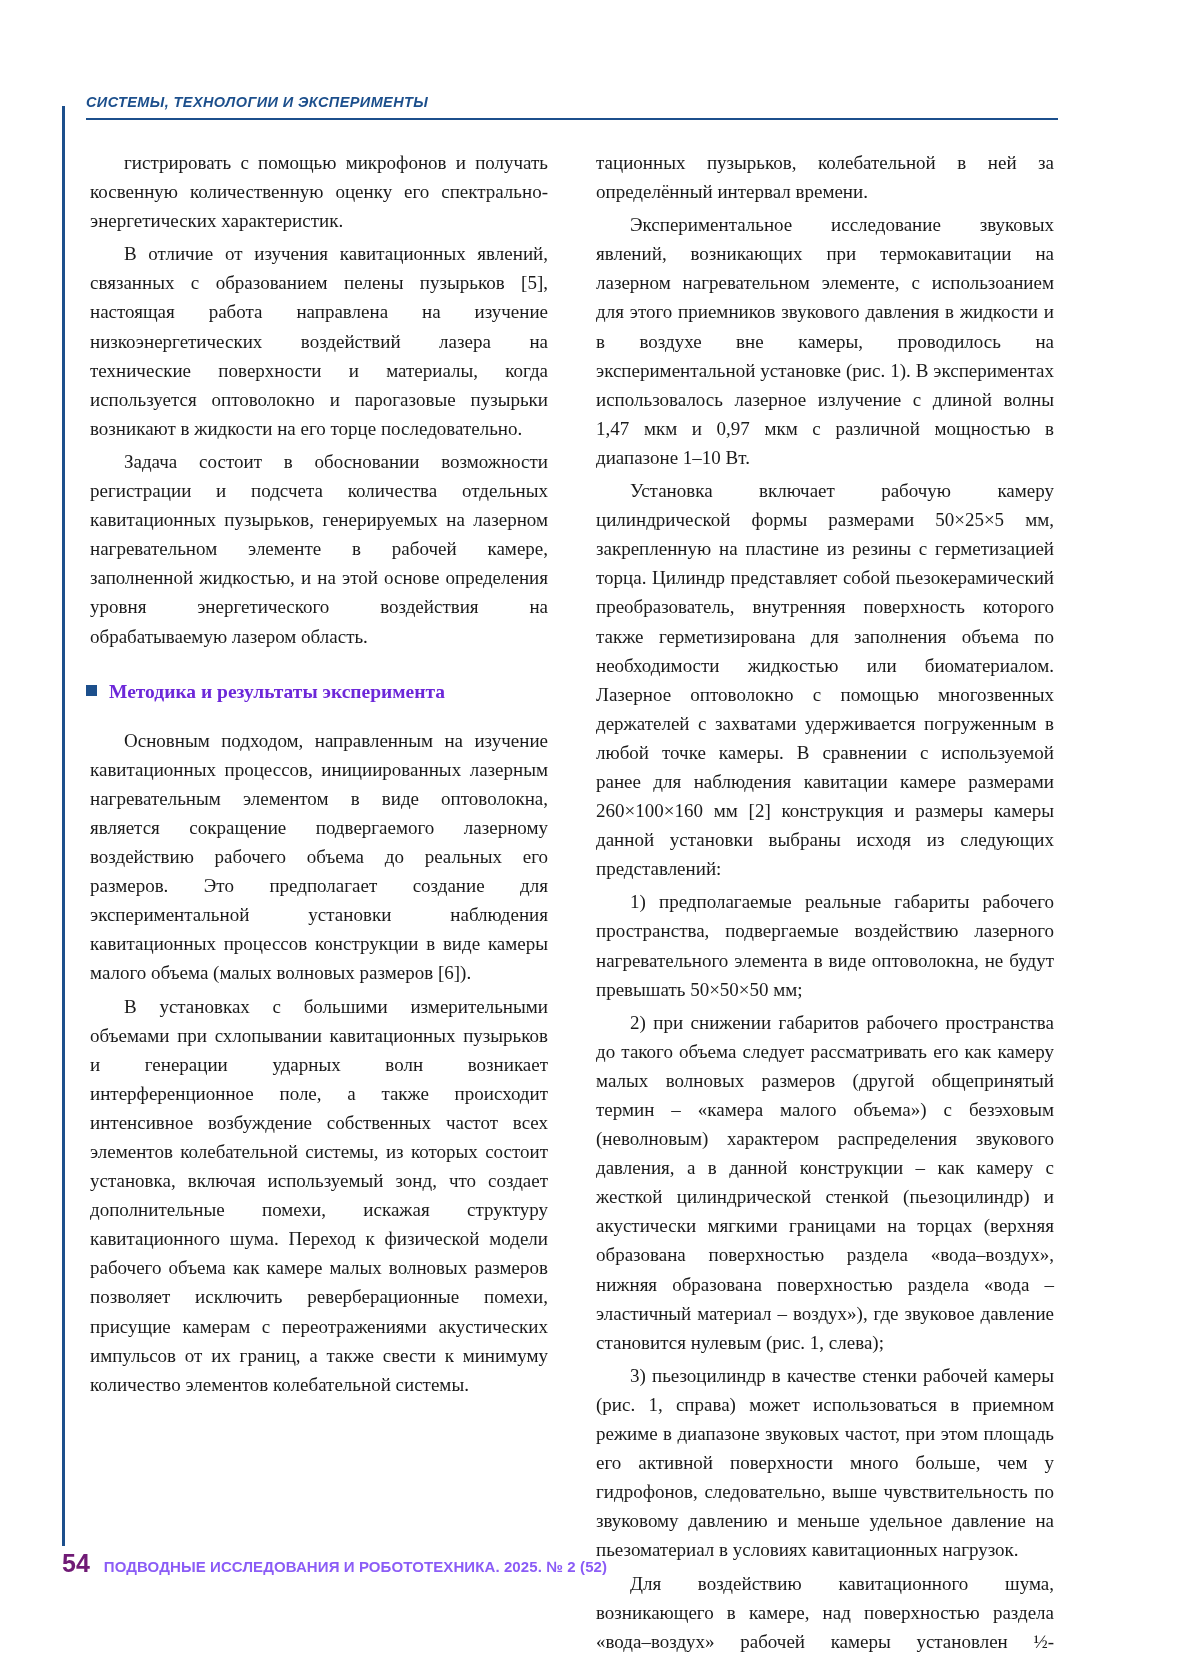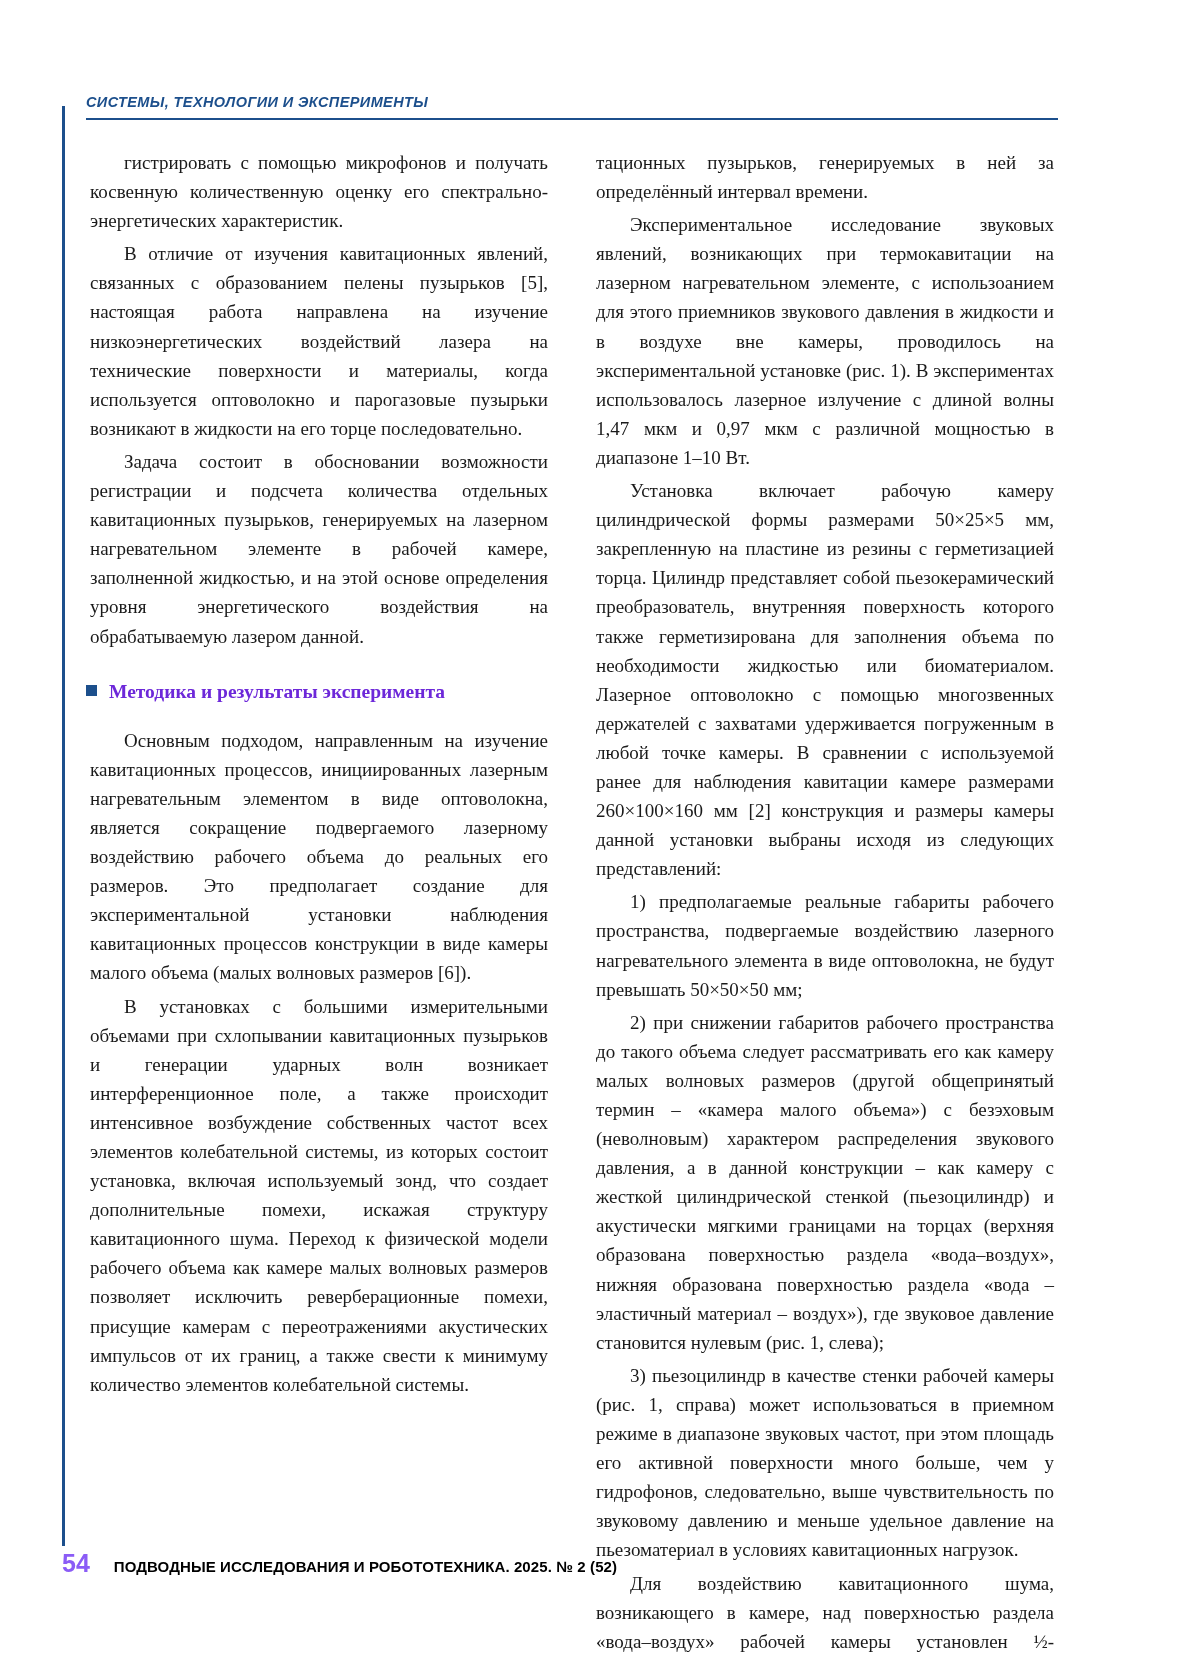--- a/index.html
+++ b/index.html
@@ -105,59 +105,59 @@
     left: 62px;
     bottom: 96px;
     width: 1000px;
     display: flex;
     align-items: baseline;
   }
   .page-number {
     font-family: "Liberation Sans", sans-serif;
     font-weight: bold;
     font-size: 25px;
-    color: #8b5cf6;
-    margin-right: 24px;
+    color: #701a75;
+    margin-right: 14px;
   }
   .footer-text {
     font-family: "Liberation Sans", sans-serif;
     font-weight: bold;
     font-size: 15px;
-    color: #000000;
+    color: #8b5cf6;
     letter-spacing: 0.1px;
   }
 </style>
 </head>
 <body>
 
 <div class="page">
 
   <div class="left-rule"></div>
 
   <div class="running-head">СИСТЕМЫ, ТЕХНОЛОГИИ И ЭКСПЕРИМЕНТЫ</div>
   <div class="head-rule"></div>
 
   <div class="columns">
 
     <div class="col col-left">
       <p>гистрировать с помощью микрофонов и получать косвенную количественную оценку его спектрально-энергетических характеристик.</p>
       <p>В отличие от изучения кавитационных явлений, связанных с образованием пелены пузырьков [5], настоящая работа направлена на изучение низкоэнергетических воздействий лазера на технические поверхности и материалы, когда используется оптоволокно и парогазовые пузырьки возникают в жидкости на его торце последовательно.</p>
-      <p>Задача состоит в обосновании возможности регистрации и подсчета количества отдельных кавитационных пузырьков, генерируемых на лазерном нагревательном элементе в рабочей камере, заполненной жидкостью, и на этой основе определения уровня энергетического воздействия на обрабатываемую лазером данной.</p>
+      <p>Задача состоит в обосновании возможности регистрации и подсчета количества отдельных кавитационных пузырьков, генерируемых на лазерном нагревательном элементе в рабочей камере, заполненной жидкостью, и на этой основе определения уровня энергетического воздействия на обрабатываемую лазером область.</p>
 
       <div class="section-head">
         <span class="section-bullet"></span>
         <span class="section-title">Методика и результаты эксперимента</span>
       </div>
 
       <p>Основным подходом, направленным на изучение кавитационных процессов, инициированных лазерным нагревательным элементом в виде оптоволокна, является сокращение подвергаемого лазерному воздействию рабочего объема до реальных его размеров. Это предполагает создание для экспериментальной установки наблюдения кавитационных процессов конструкции в виде камеры малого объема (малых волновых размеров [6]).</p>
       <p>В установках с большими измерительными объемами при схлопывании кавитационных пузырьков и генерации ударных волн возникает интерференционное поле, а также происходит интенсивное возбуждение собственных частот всех элементов колебательной системы, из которых состоит установка, включая используемый зонд, что создает дополнительные помехи, искажая структуру кавитационного шума. Переход к физической модели рабочего объема как камере малых волновых размеров позволяет исключить реверберационные помехи, присущие камерам с переотражениями акустических импульсов от их границ, а также свести к минимуму количество элементов колебательной системы.</p>
     </div>
 
     <div class="col col-right">
-      <p class="noindent">тационных пузырьков, генерируемых в ней за определённый интервал времени.</p>
+      <p class="noindent">тационных пузырьков, колебательной в ней за определённый интервал времени.</p>
       <p>Экспериментальное исследование звуковых явлений, возникающих при термокавитации на лазерном нагревательном элементе, с использоанием для этого приемников звукового давления в жидкости и в воздухе вне камеры, проводилось на экспериментальной установке (рис. 1). В экспериментах использовалось лазерное излучение с длиной волны 1,47 мкм и 0,97 мкм с различной мощностью в диапазоне 1–10 Вт.</p>
       <p>Установка включает рабочую камеру цилиндрической формы размерами 50×25×5 мм, закрепленную на пластине из резины с герметизацией торца. Цилиндр представляет собой пьезокерамический преобразователь, внутренняя поверхность которого также герметизирована для заполнения объема по необходимости жидкостью или биоматериалом. Лазерное оптоволокно с помощью многозвенных держателей с захватами удерживается погруженным в любой точке камеры. В сравнении с используемой ранее для наблюдения кавитации камере размерами 260×100×160 мм [2] конструкция и размеры камеры данной установки выбраны исходя из следующих представлений:</p>
       <p>1) предполагаемые реальные габариты рабочего пространства, подвергаемые воздействию лазерного нагревательного элемента в виде оптоволокна, не будут превышать 50×50×50 мм;</p>
       <p>2) при снижении габаритов рабочего пространства до такого объема следует рассматривать его как камеру малых волновых размеров (другой общепринятый термин – «камера малого объема») с безэховым (неволновым)  характером распределения звукового давления, а в данной конструкции – как камеру с жесткой цилиндрической стенкой (пьезоцилиндр) и акустически мягкими границами на торцах (верхняя образована поверхностью раздела «вода–воздух», нижняя образована поверхностью раздела «вода – эластичный материал – воздух»), где звуковое давление становится нулевым (рис. 1, слева);</p>
       <p>3) пьезоцилиндр в качестве стенки рабочей камеры (рис. 1, справа) может использоваться в приемном режиме в диапазоне звуковых частот, при этом площадь его активной поверхности много больше, чем у гидрофонов, следовательно, выше чувствительность по звуковому давлению и меньше удельное давление на пьезоматериал в условиях кавитационных нагрузок.</p>
       <p>Для воздействию кавитационного шума, возникающего в камере, над поверхностью раздела «вода–воздух» рабочей камеры установлен ½-дюймовый микрофон PCB 377B02 с предварительным усилите-</p>
     </div>
 
   </div>
 

